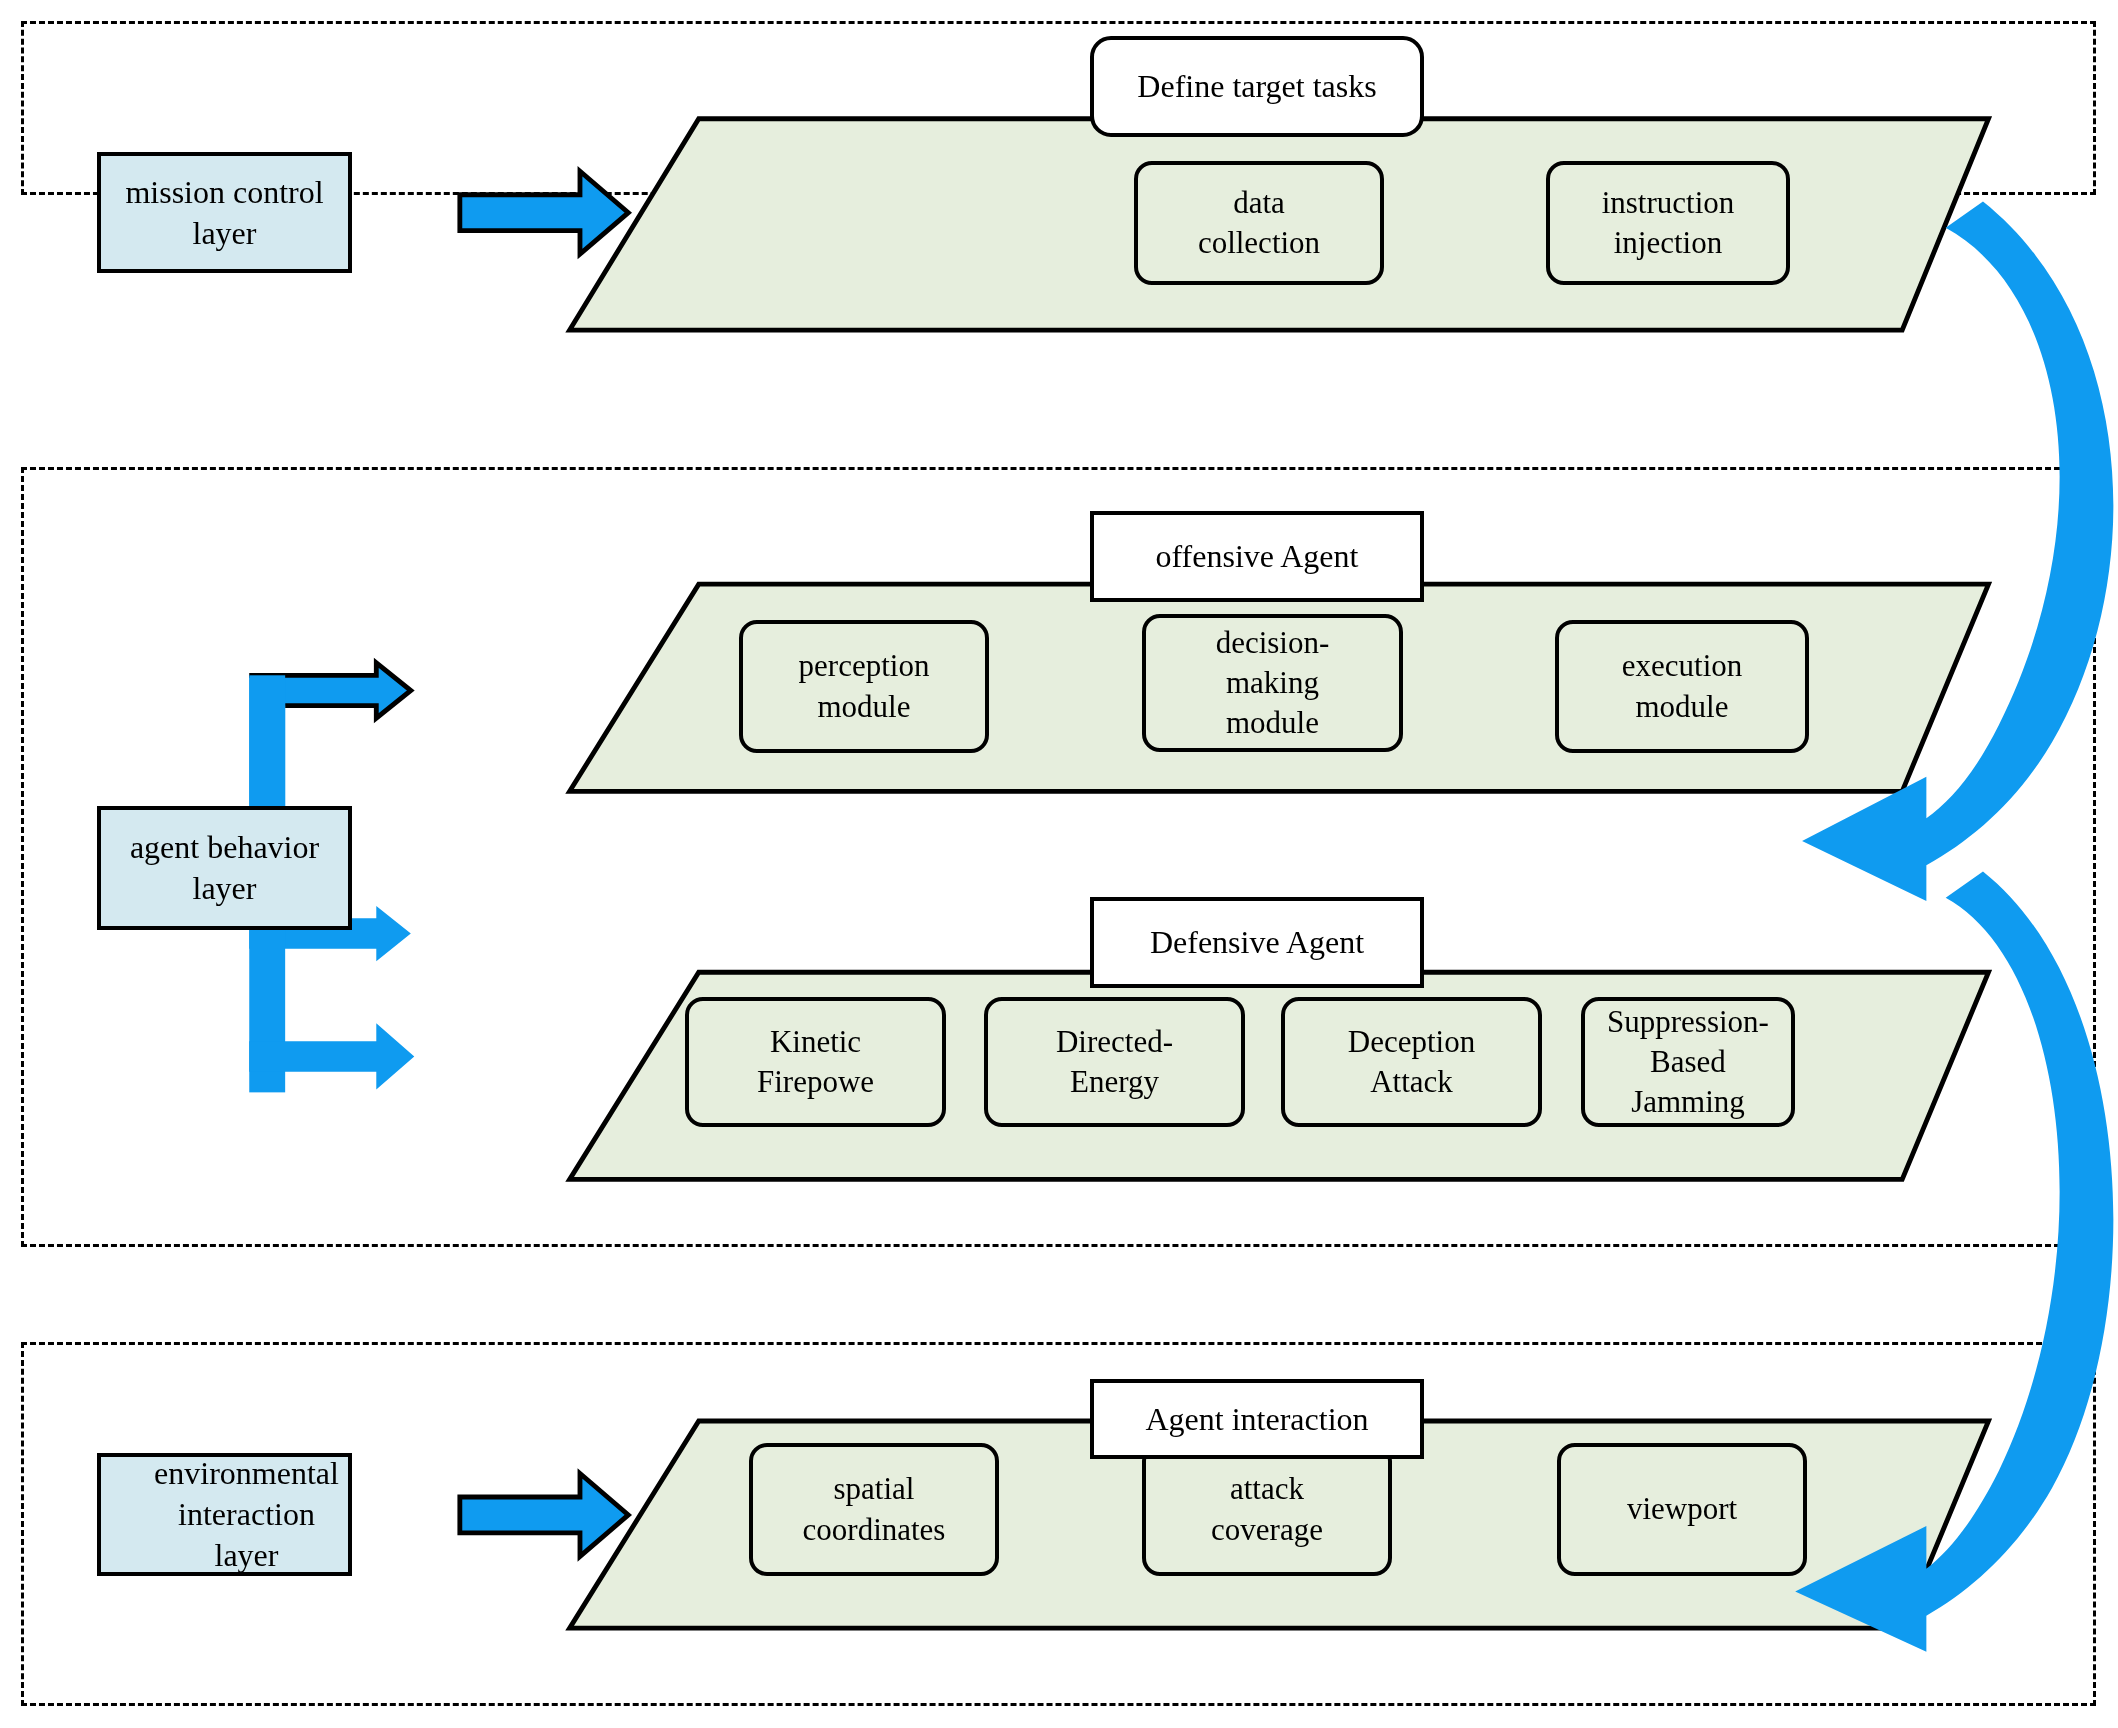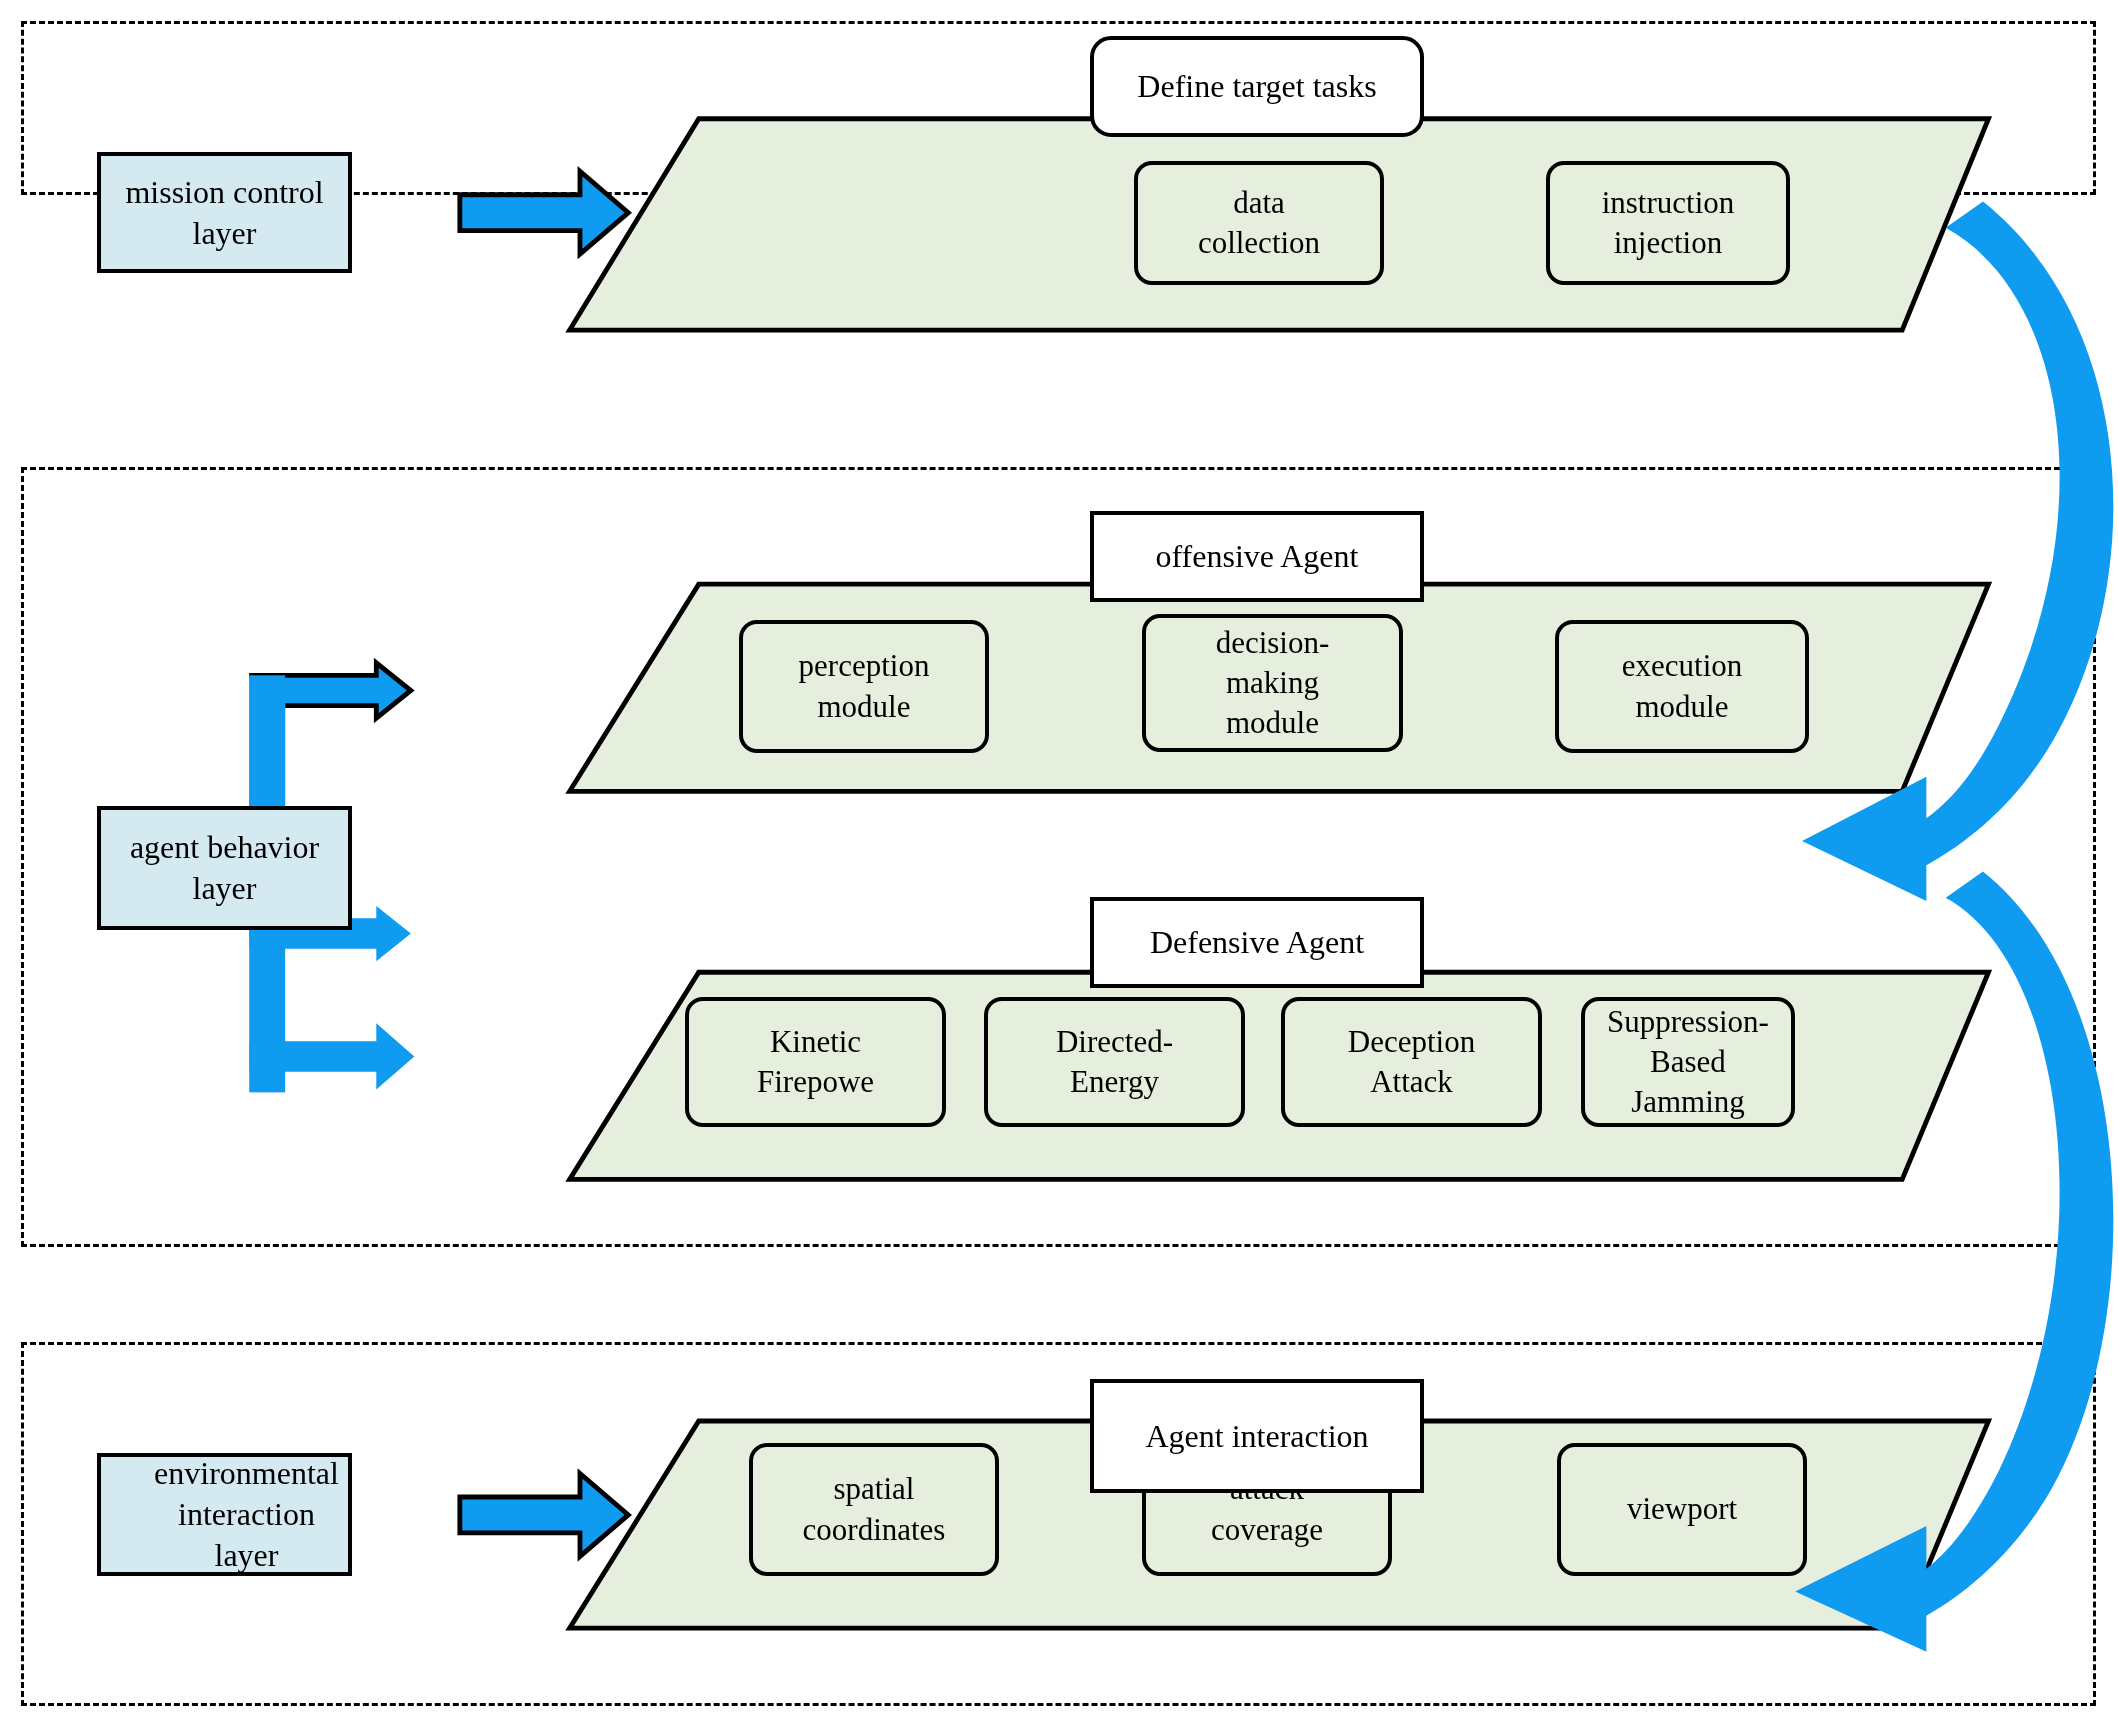--- a/index.html
+++ b/index.html
@@ -108,21 +108,21 @@
   </div>
 
   <div class="caption" style="left:1090px;top:511px;width:334px;height:91px;">
     <span>offensive Agent</span>
   </div>
 
   <div class="caption" style="left:1090px;top:897px;width:334px;height:91px;">
     <span>Defensive Agent</span>
   </div>
 
-  <div class="caption" style="left:1090px;top:1379px;width:334px;height:114px;">
+  <div class="caption" style="left:1090px;top:1379px;width:334px;height:80px;">
     <span>Agent interaction</span>
   </div>
 
   <div class="pill" style="left:1134px;top:161px;width:250px;height:124px;">
     <span>
       <span>data</span><br>
       <span>collection</span>
     </span>
   </div>
   <div class="pill" style="left:1546px;top:161px;width:244px;height:124px;">

